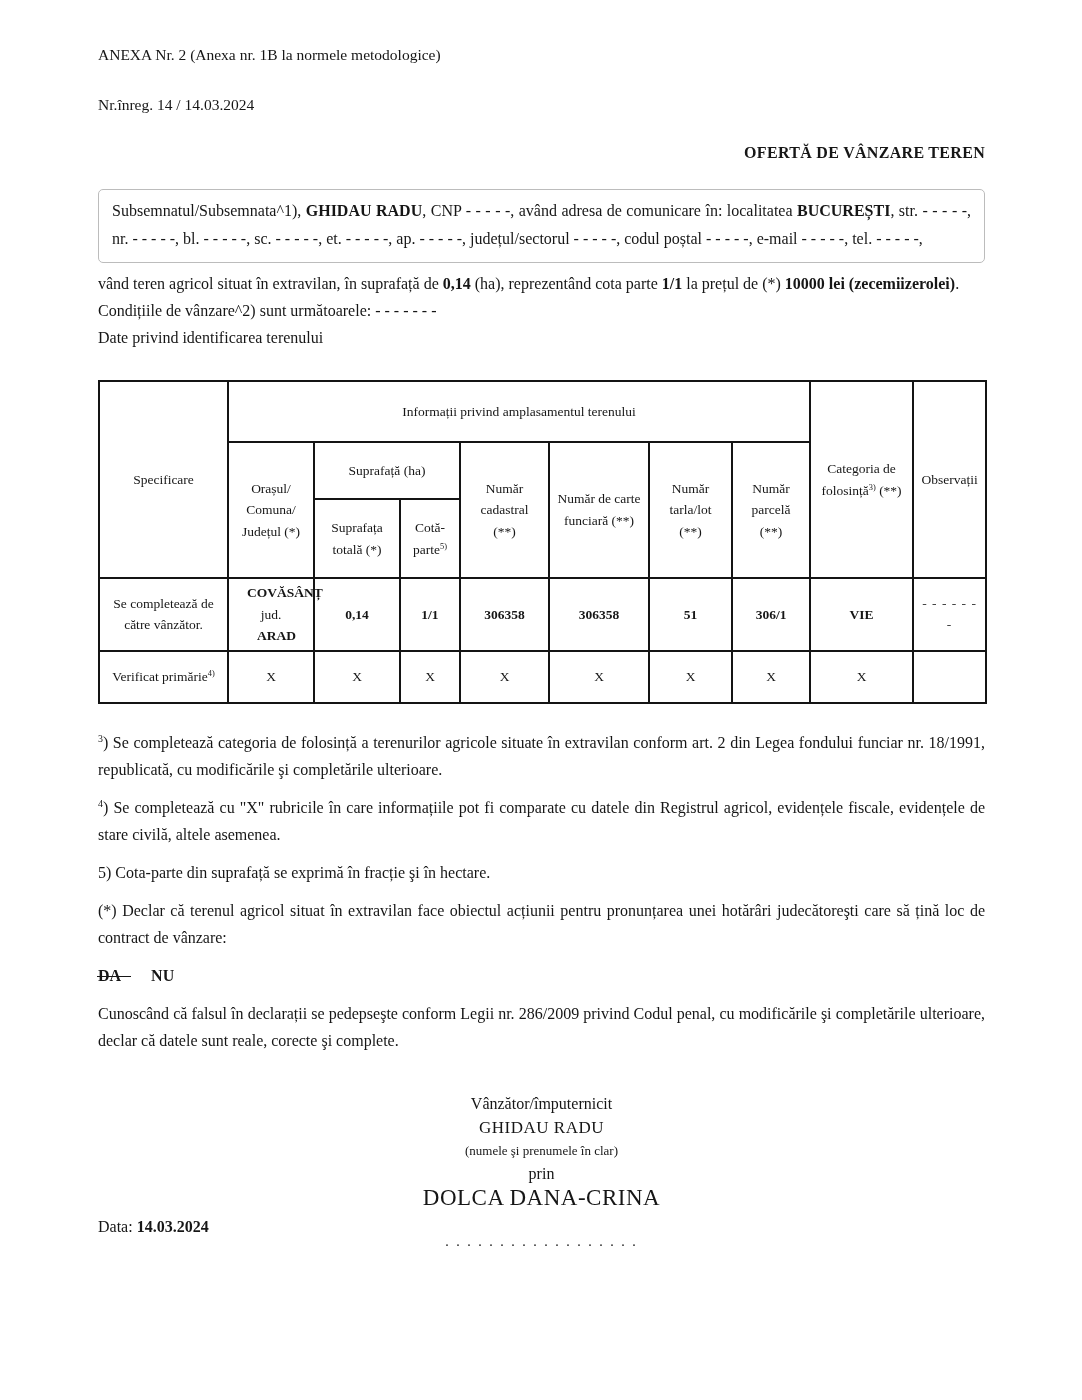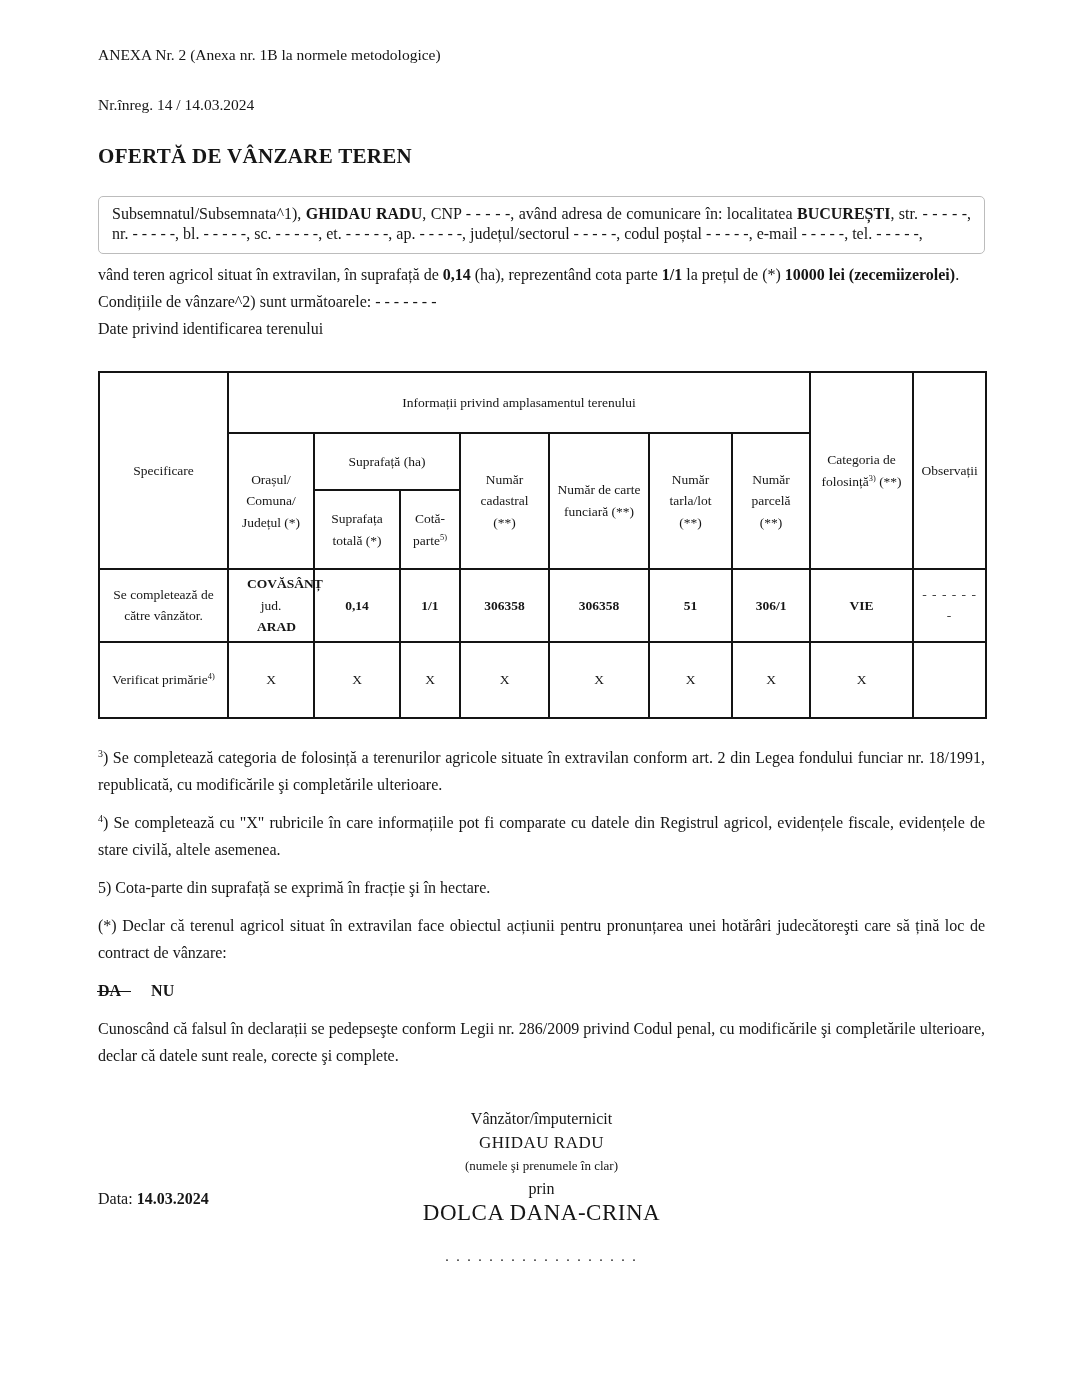--- a/index.html
+++ b/index.html
@@ -5,24 +5,24 @@
   * { margin:0; padding:0; box-sizing:border-box; }
   html,body { background:#ffffff; }
   .page {
     width:1082px; height:1400px; background:#ffffff; position:relative;
     font-family:"Liberation Serif", serif; font-size:16px; color:#161616;
     padding:46px 97px 0 98px; overflow:hidden;
   }
   .right-align { text-align:left; }
   .anexa-line { font-size:15.5px; }
   .reg-line { margin-top:32px; font-size:15.5px; }
-  .doc-title { margin-top:30px; text-align:left; font-weight:bold; font-size:21px; letter-spacing:.3px; }
+  .doc-title { margin-top:30px; text-align:right; font-weight:bold; font-size:16px; letter-spacing:.3px; }
   .intro-box {
     margin-top:27px; border:1.6px solid #bcbcbc; border-radius:5px;
-    padding:7px 13px 9px 13px; text-align:justify; line-height:20px;
+    padding:7px 13px 9px 13px; text-align:justify; line-height:28px;
   }
   .para { text-align:justify; line-height:27px; }
   .p-sale { margin-top:7px; }
   .bold { font-weight:bold; }
   sup { font-size:.62em; line-height:0; }
 
   table.land-table {
     border-collapse:collapse; table-layout:fixed; width:887px; margin-top:29px;
   }
   table.land-table td {
@@ -42,21 +42,21 @@
   .da-strike::after { content:""; position:absolute; left:-1px; right:-10px; top:52%; border-top:1.8px solid #161616; }
   .nu-bold { font-weight:bold; margin-left:30px; }
 
   .signature { margin-top:38px; text-align:center; }
   .sig-line { line-height:24px; }
   .sig-name { font-size:17px; letter-spacing:.5px; }
   .sig-hint { font-size:13px; line-height:22px; }
   .sig-proxy { font-size:23px; letter-spacing:.5px; }
   .sig-dots { margin-top:24px; font-size:14px; letter-spacing:2px; }
 
-  .footer-data { position:absolute; left:98px; top:1190px; }
+  .footer-data { position:absolute; left:98px; top:1218px; }
 </style>
 </head>
 <body>
 
 <div class="page">
 
   <div class="right-align anexa-line">ANEXA Nr. 2 (Anexa nr. 1B la normele metodologice)</div>
   <div class="right-align reg-line">Nr.înreg. 14 / 14.03.2024</div>
   <div class="doc-title">OFERTĂ DE VÂNZARE TEREN</div>
 
@@ -117,21 +117,21 @@
       </td>
       <td class="val-bold">0,14</td>
       <td class="val-bold">1/1</td>
       <td class="val-bold">306358</td>
       <td class="val-bold">306358</td>
       <td class="val-bold">51</td>
       <td class="val-bold">306/1</td>
       <td class="val-bold">VIE</td>
       <td class="obs-dash">- - - - - - -</td>
     </tr>
-    <tr style="height:76px">
+    <tr style="height:52px">
       <td class="lbl"><span>Verificat primărie</span><sup>4)</sup></td>
       <td class="xmark">X</td>
       <td class="xmark">X</td>
       <td class="xmark">X</td>
       <td class="xmark">X</td>
       <td class="xmark">X</td>
       <td class="xmark">X</td>
       <td class="xmark">X</td>
       <td class="xmark">X</td>
       <td></td>

